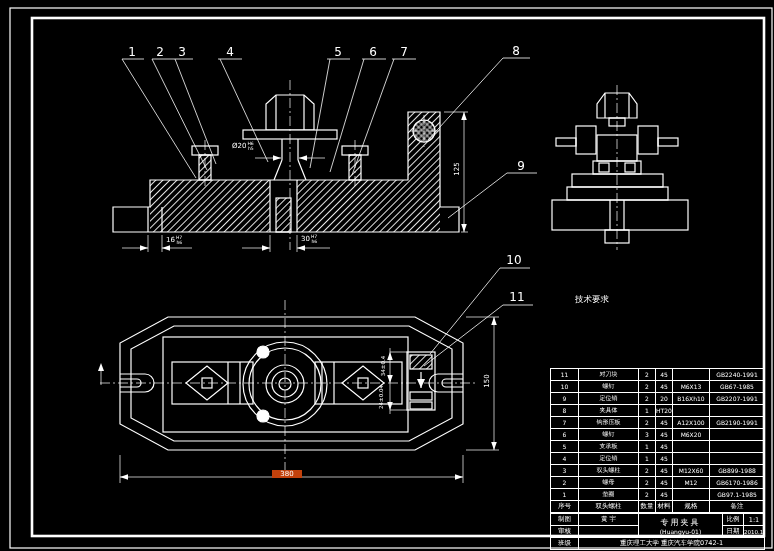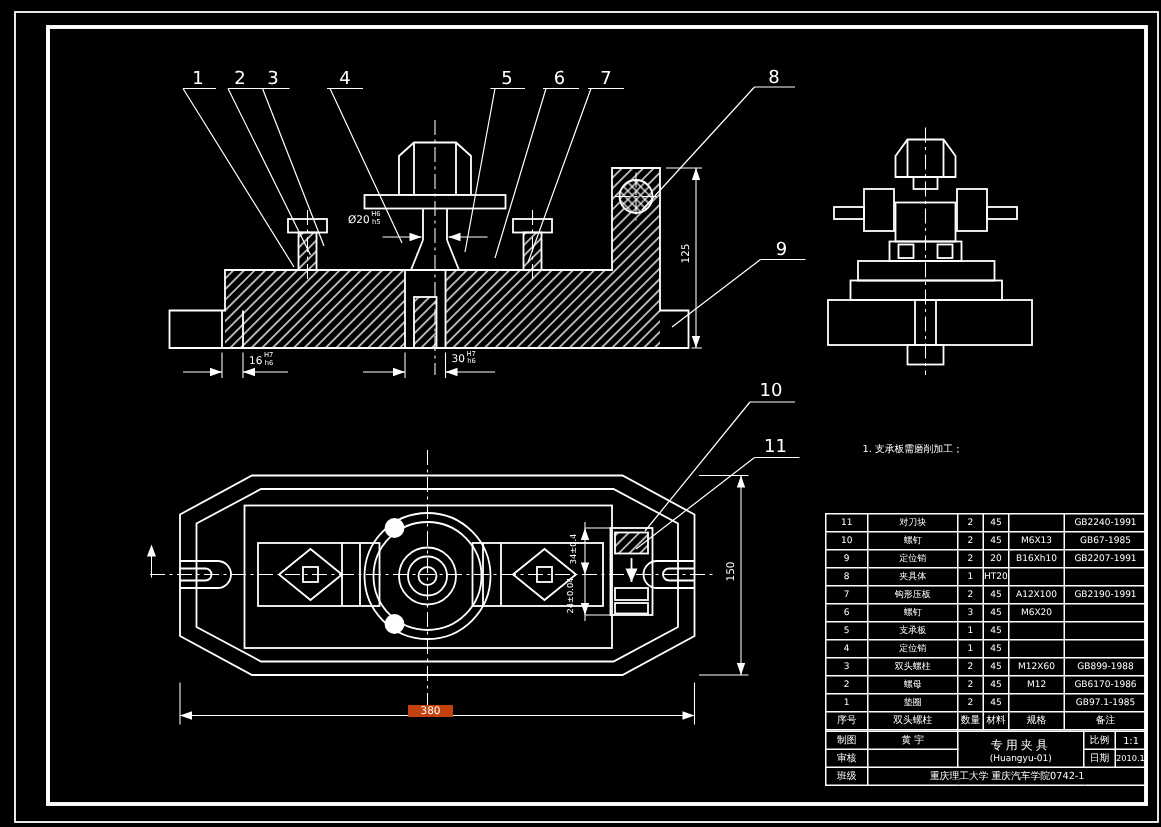--- a/index.html
+++ b/index.html
@@ -9,21 +9,21 @@
   .lbl{position:absolute;color:#fff;white-space:nowrap;}
   .balloon{position:absolute;width:18px;height:14px;font-size:12px;line-height:14px;
            text-align:center;color:#fff;}
   .dim{font-size:7px;text-align:right;}
   .rot{transform:rotate(-90deg);transform-origin:center center;}
   .stack{display:inline-flex;flex-direction:column;font-size:4.5px;line-height:4.5px;
          vertical-align:middle;margin-left:1px;}
   .techreq{position:absolute;left:575px;top:294px;width:192px;}
   .techreq .tr-title{font-size:8.5px;margin-bottom:3px;}
   .techreq .tr-item{font-size:6.5px;line-height:11px;}
-  .tables{position:absolute;left:550px;top:342px;width:184px;border-radius:31px;}
+  .tables{position:absolute;left:550px;top:368px;width:184px;border-radius:31px;}
   table{border-collapse:collapse;width:214px;table-layout:fixed;}
   td{border:1px solid #fff;color:#fff;font-size:6px;text-align:center;
      padding:0;height:11px;overflow:hidden;white-space:nowrap;}
   .tb td{font-size:6.5px;}
   .tb .big{font-size:8px;letter-spacing:2px;}
   .tb .small{font-size:6px;letter-spacing:0;}
 </style>
 </head>
 <body>
 
@@ -198,21 +198,21 @@
         <span>H7</span>
         <span>h6</span>
       </span></div>
 <div class="lbl dim rot" style="left:444px;top:165px;width:26px;text-align:center">125</div>
 <div class="lbl dim" style="left:272px;top:470px;width:30px;text-align:center;background:#c2410c">380</div>
 <div class="lbl dim rot" style="left:474px;top:377px;width:26px;text-align:center">150</div>
 <div class="lbl rot" style="left:363px;top:363px;width:40px;text-align:center;font-size:5.5px">34±0.4</div>
 <div class="lbl rot" style="left:361px;top:394px;width:40px;text-align:center;font-size:5.5px">24±0.04</div>
 
 <div class="techreq">
-  <div class="tr-item">1. 支承板需磨削加工；</div>
+  <div class="tr-title">技术要求</div>
 </div>
 
 <div class="tables">
   <table>
     <colgroup>
           <col style="width:28px">
           <col style="width:60px">
           <col style="width:17px">
           <col style="width:17px">
           <col style="width:37px">

